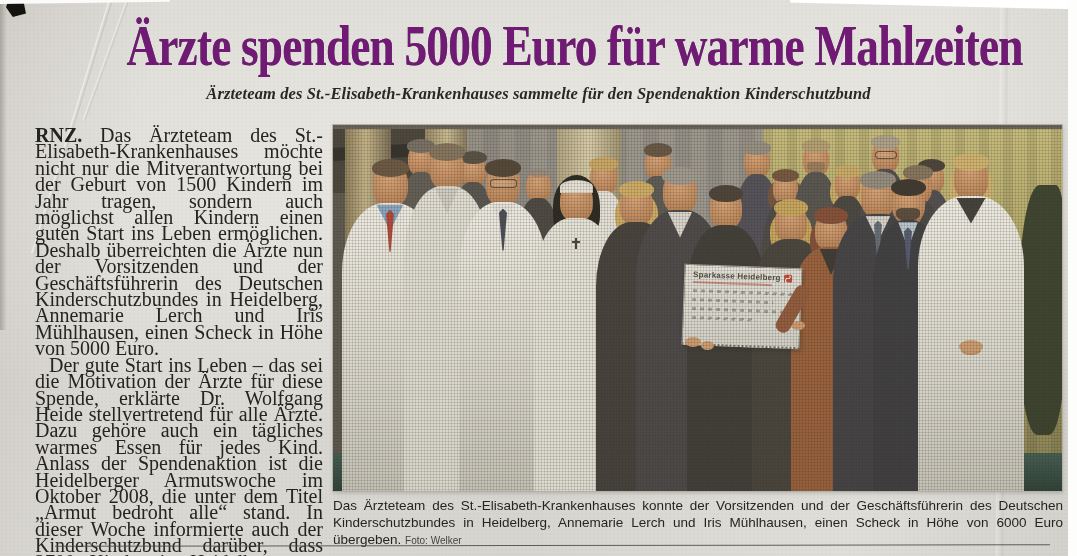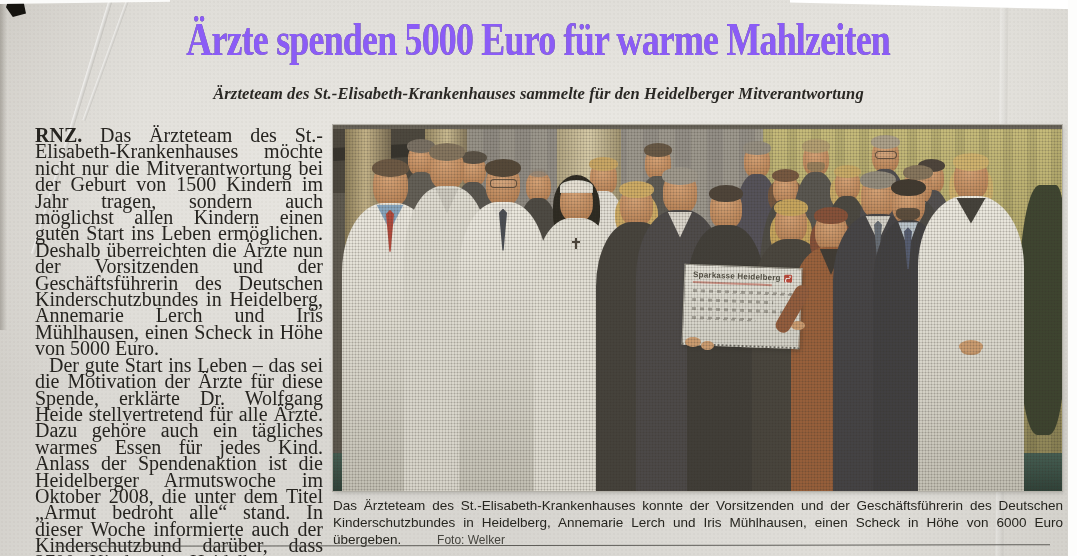--- a/index.html
+++ b/index.html
@@ -21,21 +21,21 @@
     clip-path:polygon(12% 0,88% 12%,100% 80%,34% 100%,0 42%);}
   #edge-left{position:absolute;left:0;top:0;width:7px;height:330px;
     background:linear-gradient(to right,rgba(120,115,106,.45),rgba(0,0,0,0));}
   #wedge-top-right{position:absolute;left:790px;top:0;width:287px;height:13px;background:#fff;
     clip-path:polygon(0 0,100% 0,100% 72%,0 20%);}
   #strip-right{position:absolute;left:1068px;top:0;width:9px;height:556px;background:#fdfdfc;}
   #strip-top-left{position:absolute;left:0;top:0;width:170px;height:4px;background:#fbfbfa;
     clip-path:polygon(0 0,100% 0,100% 45%,0 100%);}
   
   #headline{position:absolute;left:0;top:16px;width:1077px;margin:0;text-align:center;
-    font-weight:bold;font-size:46px;line-height:1.05;color:#8b5cf6;letter-spacing:-1px;
+    font-weight:bold;font-size:58px;line-height:1.05;color:#701a75;letter-spacing:-1px;
     text-shadow:0 0 .5px rgba(30,28,24,.65);}
   #headline .squeeze{display:inline-block;transform:scaleX(.78);transform-origin:50% 50%;white-space:nowrap;}
   #subheadline{position:absolute;left:20px;top:84px;width:1037px;margin:0;text-align:center;
     font-style:italic;font-weight:bold;font-size:16.5px;color:#2a2824;letter-spacing:.1px;}
   
   #bodycol{position:absolute;left:35px;top:127px;width:288px;color:#262420;
     font-size:20px;line-height:16.4px;text-align:justify;hyphens:auto;-webkit-hyphens:auto;}
   #bodycol p{margin:0;}
   #bodycol p.indent{text-indent:14px;}
   #bodycol .lead{font-weight:bold;}
@@ -100,38 +100,38 @@
   
   #halftone{position:absolute;inset:0;z-index:40;pointer-events:none;opacity:.55;
     background-image:radial-gradient(rgba(35,30,24,.55) .8px, transparent 1.15px);
     background-size:3px 3px;}
   #tint{position:absolute;inset:0;z-index:41;pointer-events:none;
     background:linear-gradient(rgba(208,198,170,.12),rgba(150,142,120,.16));}
   
   #caption{position:absolute;left:333px;top:497px;width:730px;margin:0;
     font-family:"Liberation Sans",sans-serif;font-size:13.5px;line-height:17px;color:#26251f;
     text-align:justify;}
-  #caption .credit{font-size:12px;color:#45443e;margin-left:32px;}
+  #caption .credit{font-size:10px;color:#45443e;}
   #bottom-rule{position:absolute;left:55px;top:545px;width:995px;height:1px;background:#4a4944;
     opacity:.85;transform:rotate(-.08deg);}
 </style>
 </head>
 <body>
 
 <div id="scan">
   <div id="paper"></div>
   <div id="paper-grain"></div>
   <div id="crease1" class="crease"></div>
   <div id="crease2" class="crease"></div>
   <div id="crease3" class="crease"></div>
   <div id="edge-left"></div>
   <div id="ink-blot"></div>
 
   <h1 id="headline"><span class="squeeze">Ärzte spenden 5000 Euro für warme Mahlzeiten</span></h1>
-  <h2 id="subheadline">Ärzteteam des St.-Elisabeth-Krankenhauses sammelte für den Heidelberger Mitverantwortung</h2>
+  <h2 id="subheadline">Ärzteteam des St.-Elisabeth-Krankenhauses sammelte für den Spendenaktion Kinderschutzbund</h2>
 
   <div id="bodycol">
     <p><span class="lead">RNZ.</span> <span>Das Ärzteteam des St.-Elisabeth-Krankenhauses möchte nicht nur die Mitverantwortung bei der Geburt von 1500 Kindern im Jahr tragen, sondern auch möglichst allen Kindern einen guten Start ins Leben ermöglichen. Deshalb überreichten die Ärzte nun der Vorsitzenden und der Geschäftsführerin des Deutschen Kinderschutzbundes in Heidelberg, Annemarie Lerch und Iris Mühlhausen, einen Scheck in Höhe von 5000 Euro.</span></p>
     <p class="indent">Der gute Start ins Leben – das sei die Motivation der Ärzte für diese Spende, erklärte Dr. Wolfgang Heide stellvertretend für alle Ärzte. Dazu gehöre auch ein tägliches warmes Essen für jedes Kind. Anlass der Spendenaktion ist die Heidelberger Armutswoche im Oktober 2008, die unter dem Titel „Armut bedroht alle“ stand. In dieser Woche informierte auch der Kinderschutzbund darüber, dass 2700 Kinder in Heidelberg von Armut bedroht sind und häufig keine warme Mahlzeit erhalten. Mit seiner Aktion Wunschbaum setzt sich der Kinderschutzbund dafür ein, Alltagswünsche von Kindern zu erfüllen. Ein Herzenswunsch ist häufig eine warme Mahlzeit am Tag.</p>
   </div>
 
   <div id="photo">
     <div id="beam1" class="abs"></div>
     <div id="beam2" class="abs"></div>
     <div id="col1" class="abs"></div>

